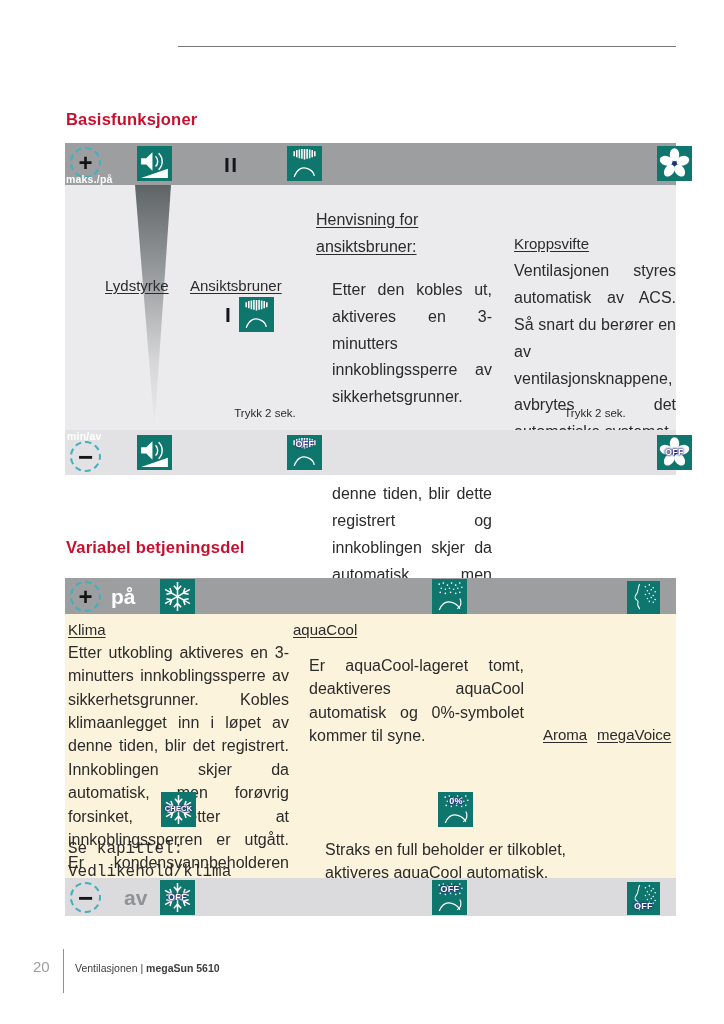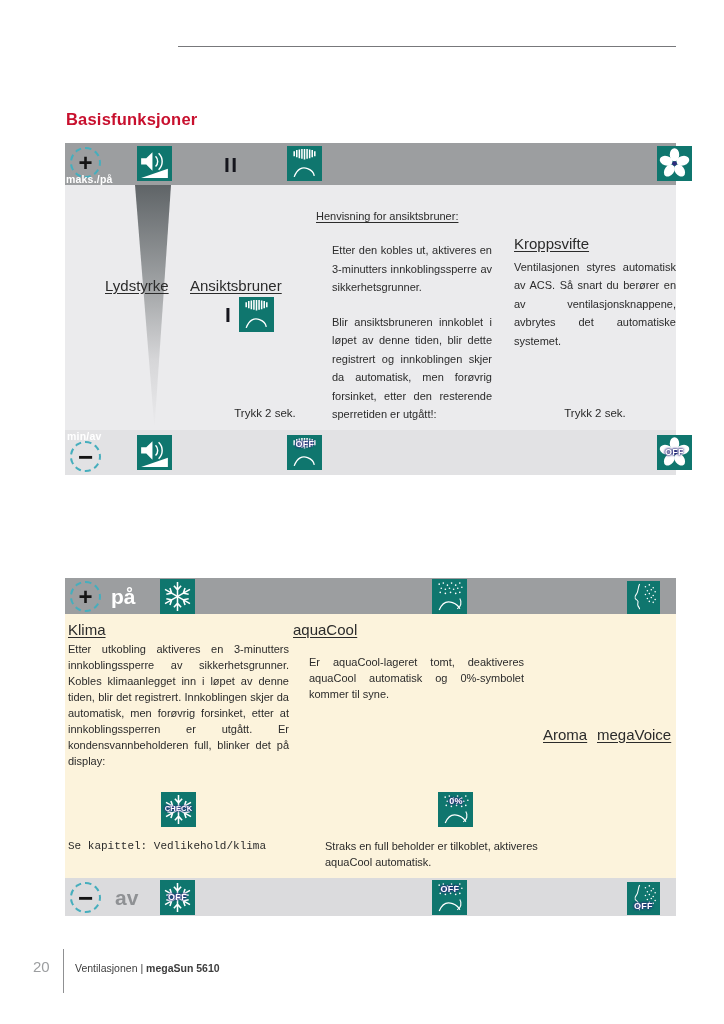--- a/index.html
+++ b/index.html
@@ -42,21 +42,21 @@
         letter-spacing:0.3px;line-height:1;
         text-shadow:0 0 2px #2d2a7d,0 0 2px #2d2a7d,0 0 3px #2d2a7d;}
   .lmid{top:13px;} .ltop{top:5px;} .lbot{bottom:4px;} .lsm{font-size:7.5px;letter-spacing:0.2px;}
 
   
   .wedge{clip-path:polygon(0 0,100% 0,54% 100%);
          background:linear-gradient(180deg,#5f6467 0%,#9b9ea0 38%,#d6d6d8 72%,#ebebed 100%);}
 
   .ul{text-decoration:underline;text-underline-offset:2px;}
   .collabel{font-size:15px;color:#2b2b2b;text-align:left;}
-  .body-txt{font-size:11px;color:#2b2b2b;text-align:justify;}
+  .body-txt{font-size:16px;color:#2b2b2b;text-align:justify;}
   .body-txt p{margin:16px;}
   .t1txt{line-height:1.68;}
   .t2txt{line-height:1.46;}
   .note-head{display:block;text-align:left;margin-bottom:1px;}
   .press{font-size:11.5px;text-align:center;}
 
   
   .pgnum{font-size:15px;font-weight:400;color:#9c9ea0;}
   .ftxt{font-size:10.5px;color:#3d3d3d;}
   .ftxt b{font-weight:700;}
@@ -210,20 +210,21 @@
           </svg></span>
       <span class="nic abs" style="left:183px;top:5px;"><svg viewBox="0 0 34 34">
             <use href="#i-lamp"></use>
           </svg><span class="ltxt ltop">OFF</span></span>
       <span class="nic abs" style="left:513px;top:5px;"><svg viewBox="0 0 34 34">
             <use href="#i-fan"></use>
           </svg><span class="ltxt lmid">OFF</span></span>
     </div>
   </div>
 
+  <div class="abs redhead" style="left:66px;top:538px;">Variabel betjeningsdel</div>
 
   <div class="tbl" style="top:578px;">
 
     <div class="bar" style="height:36px;">
       <div class="abs dbtn plus" style="left:5px;top:3px;">
           <span>+</span>
         </div>
       <div class="abs onoff" style="left:46px;top:8px;color:#ffffff;">på</div>
       <span class="nic abs" style="left:95px;top:1px;"><svg viewBox="0 0 34 34">
             <use href="#i-snow"></use>
@@ -261,21 +262,21 @@
       <div class="abs body-txt t2txt" style="left:228px;top:224px;width:247px;text-align:left;margin-left:32px;">Straks en full beholder er tilkoblet, aktiveres aquaCool automatisk.</div>
 
       <div class="abs collabel ul" style="left:478px;top:112px;">Aroma</div>
       <div class="abs collabel ul" style="left:532px;top:112px;">megaVoice</div>
     </div>
 
     <div class="t2foot" style="height:38px;">
       <div class="abs dbtn minus" style="left:5px;top:4px;">
           <span>−</span>
         </div>
-      <div class="abs onoff" style="left:50px;top:9px;color:#8f9194;">av</div>
+      <div class="abs onoff" style="left:59px;top:9px;color:#8f9194;">av</div>
       <span class="nic abs" style="left:95px;top:2px;"><svg viewBox="0 0 34 34">
             <use href="#i-snow"></use>
           </svg><span class="ltxt lmid">OFF</span></span>
       <span class="nic abs" style="left:328px;top:2px;"><svg viewBox="0 0 34 34">
             <use href="#i-aqua"></use>
           </svg><span class="ltxt ltop">OFF</span></span>
       <span class="nic abs" style="left:483px;top:2px;width:33px;height:33px;"><svg viewBox="0 0 34 34">
             <use href="#i-face"></use>
             <use href="#i-dots"></use>
           </svg><span class="ltxt lbot">OFF</span></span>

